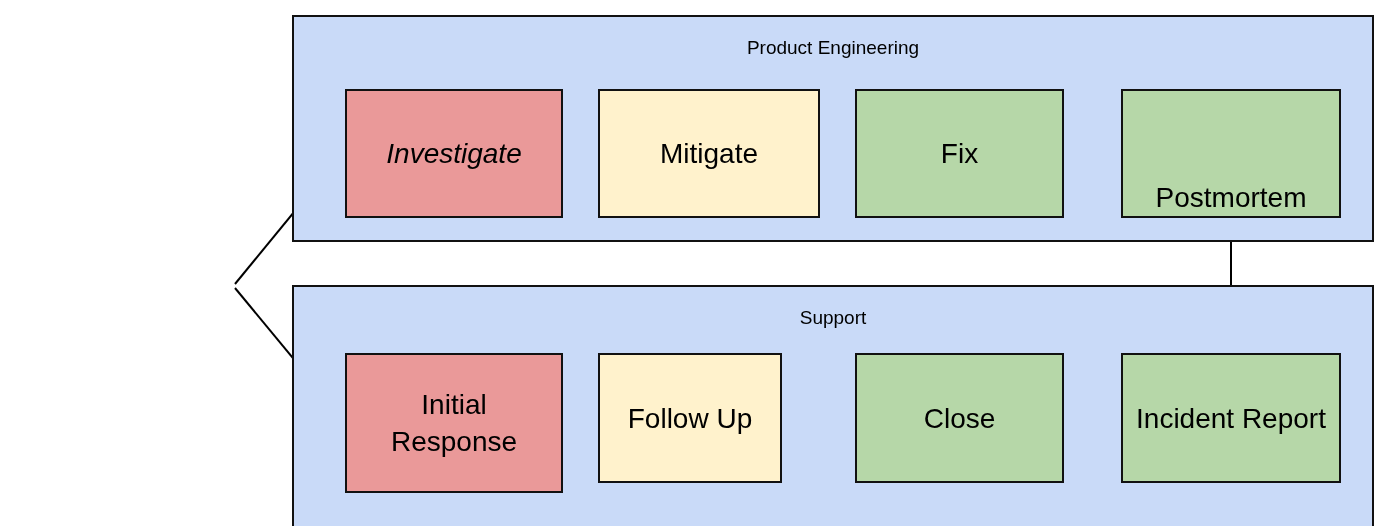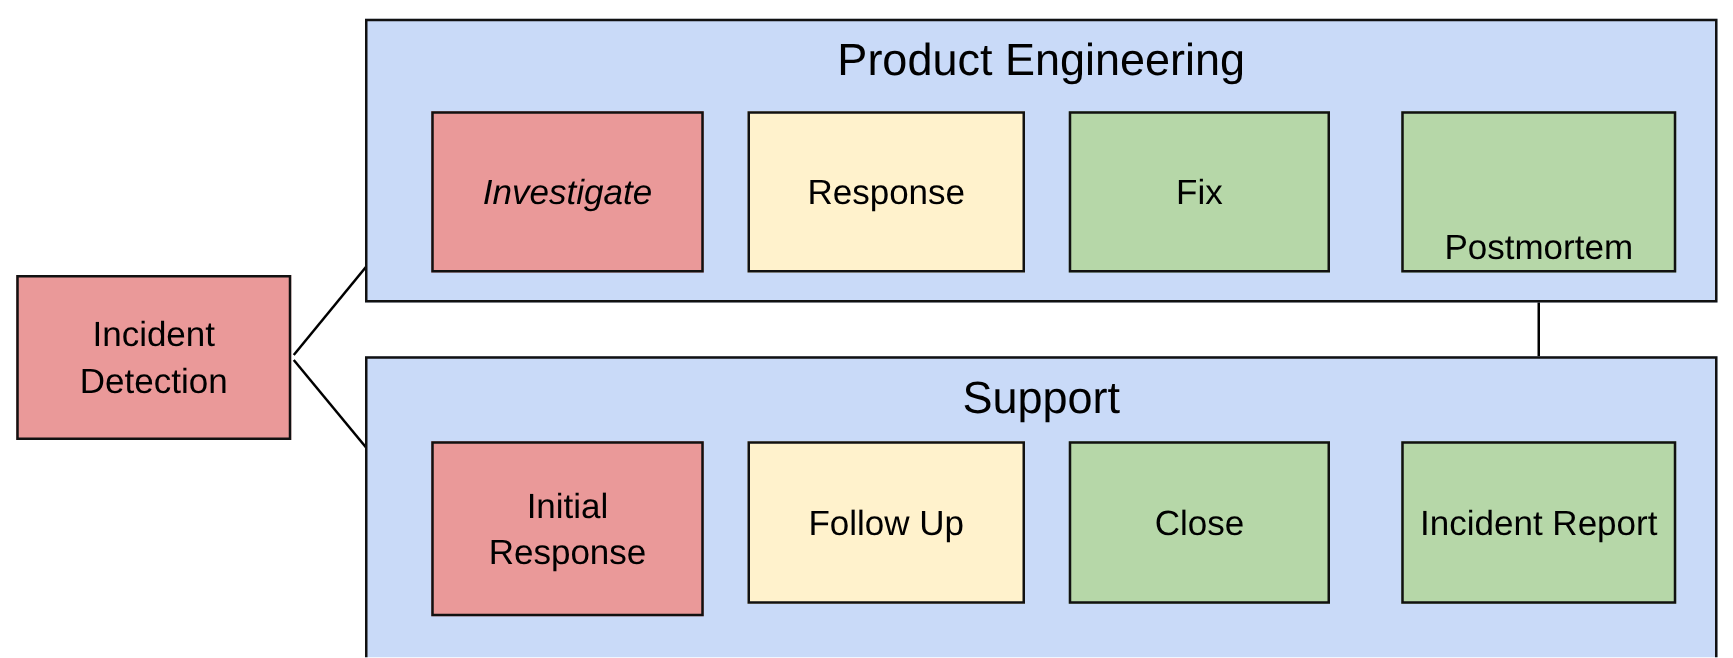--- a/index.html
+++ b/index.html
@@ -14,21 +14,21 @@
   }
   .lane {
     position: absolute;
     background: #c9daf8;
     border: 2px solid #111111;
     box-sizing: border-box;
   }
   .lane-title {
     width: 100%;
     text-align: center;
-    font-size: 36px;
+    font-size: 19px;
     padding-top: 15px;
     line-height: 32px;
   }
   .node {
     position: absolute;
     display: flex;
     align-items: center;
     justify-content: center;
     text-align: center;
     font-size: 28px;
@@ -71,41 +71,38 @@
   </svg>
 
   <div class="lane" style="left:292px; top:15px; width:1082px; height:227px;">
     <div class="lane-title">Product Engineering</div>
   </div>
 
   <div class="lane" style="left:292px; top:273px; width:1082px; height:246px;margin-top:12px;">
     <div class="lane-title">Support</div>
   </div>
 
-  <div class="node fill-red" style="left:13px; top:220px; width:220px; height:132px;">
-    <span>Incident Detection</span>
-  </div>
 
   <div class="node fill-red" style="left:345px; top:89px; width:218px; height:129px;font-style:italic;">
     <span>Investigate</span>
   </div>
   <div class="node fill-yellow" style="left:598px; top:89px; width:222px; height:129px;">
-    <span>Response</span>
+    <span>Mitigate</span>
   </div>
   <div class="node fill-green" style="left:855px; top:89px; width:209px; height:129px;">
     <span>Fix</span>
   </div>
   <div class="node fill-green" style="left:1121px; top:89px; width:220px; height:129px;align-items:flex-end;">
     <span>Postmortem</span>
   </div>
 
   <div class="node fill-red" style="left:345px; top:353px; width:218px; height:140px;">
     <span>Initial Response</span>
   </div>
-  <div class="node fill-yellow" style="left:598px; top:353px; width:222px; height:130px;">
+  <div class="node fill-yellow" style="left:598px; top:353px; width:184px; height:130px;">
     <span>Follow Up</span>
   </div>
   <div class="node fill-green" style="left:855px; top:353px; width:209px; height:130px;">
     <span>Close</span>
   </div>
   <div class="node fill-green" style="left:1121px; top:353px; width:220px; height:130px;">
     <span>Incident Report</span>
   </div>
 
 </div>

